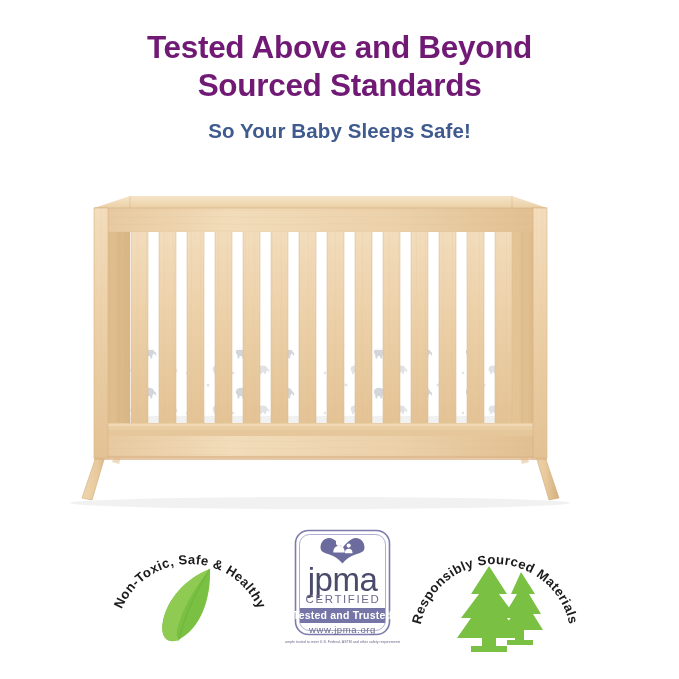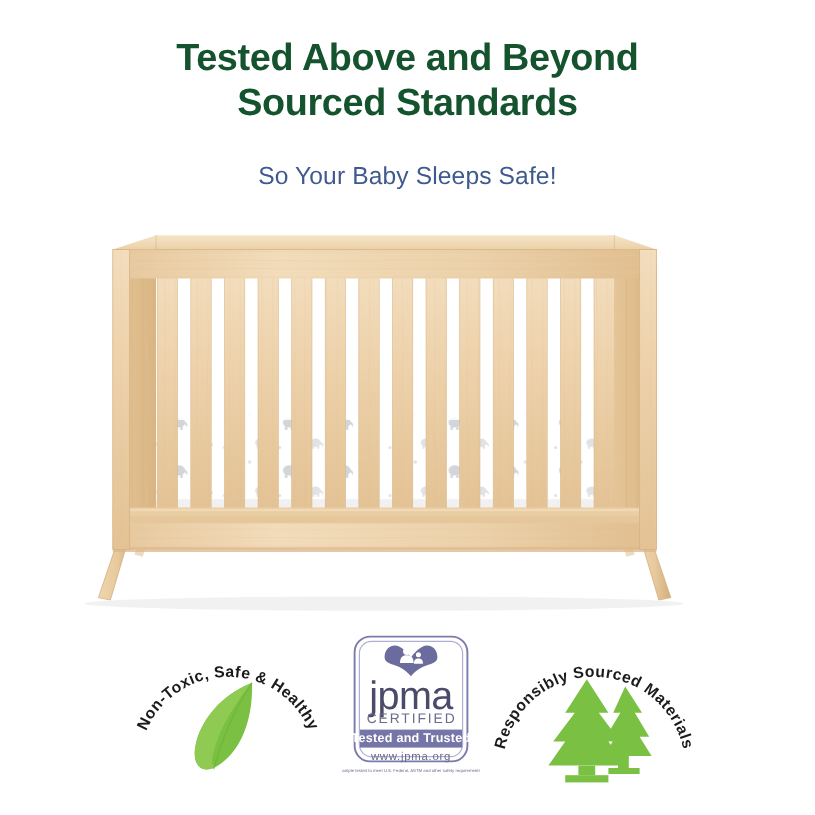--- a/index.html
+++ b/index.html
@@ -18,33 +18,33 @@
 
   
   .headings {
     position: absolute;
     top: 28px;
     left: 0;
     width: 679px;
     text-align: center;
   }
   .headline {
-    color: #14532d;
+    color: #701a75;
     font-size: 31.5px;
     font-weight: bold;
     line-height: 38px;
     letter-spacing: -0.3px;
     margin: 0;
   }
   .subhead {
     color: #3f5a8e;
     font-size: 20.5px;
-    font-weight: normal;
+    font-weight: bold;
     line-height: 26px;
-    margin: 30px 0 0 0;
+    margin: 14px 0 0 0;
     letter-spacing: 0.1px;
   }
 
   
   .crib-wrap {
     position: absolute;
     left: 0;
     top: 180px;
     width: 679px;
     height: 330px;

